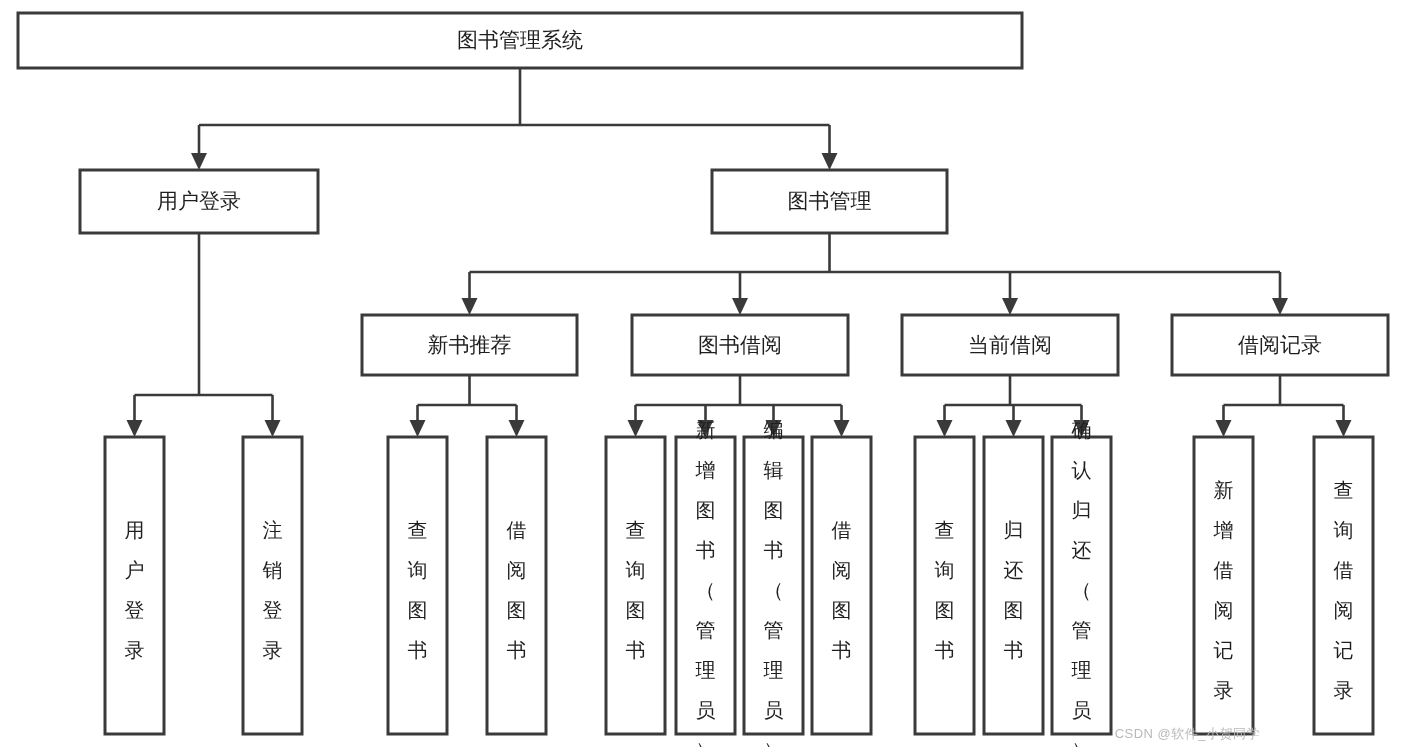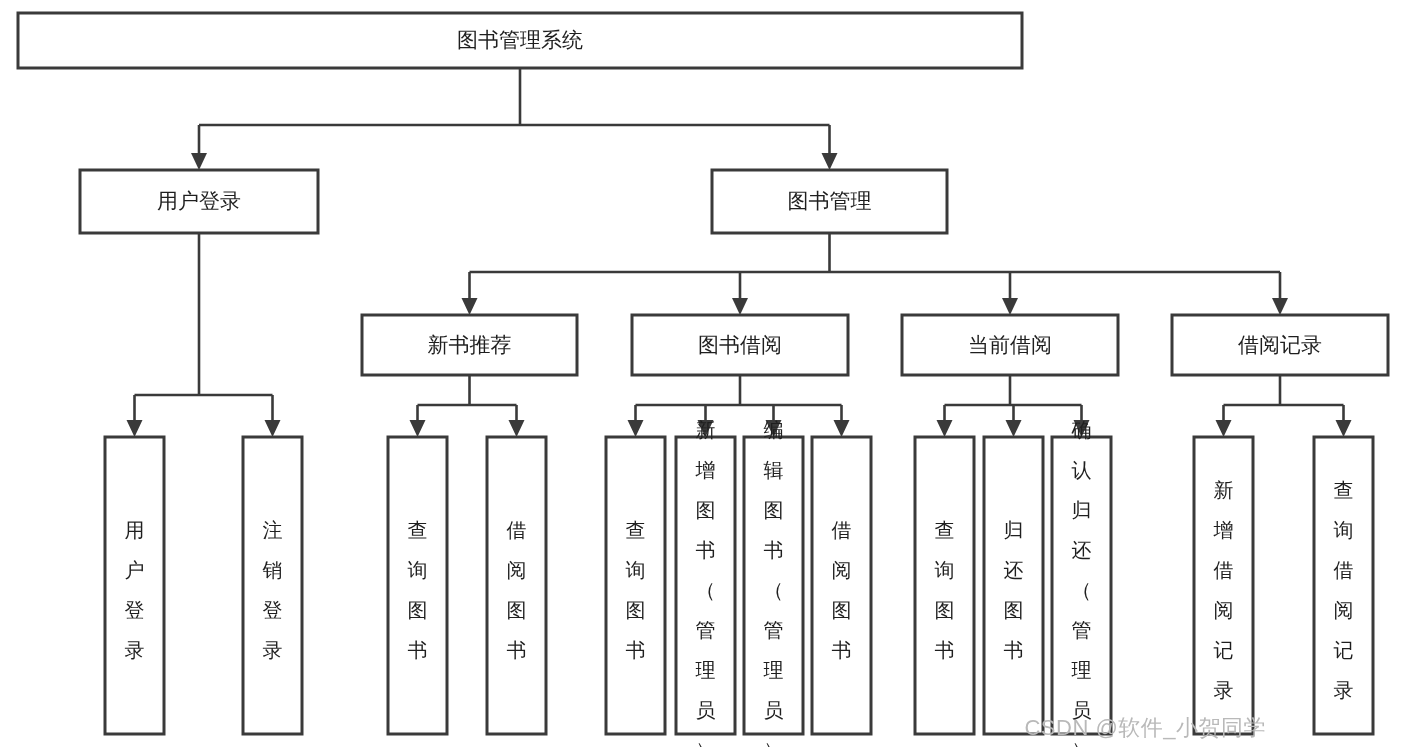--- a/index.html
+++ b/index.html
@@ -50,24 +50,24 @@
     stroke-width: 2.6;
     fill: none;
     stroke-linecap: butt;
   }
   .arrow-head {
     fill: #3a3a3a;
     stroke: none;
   }
   .watermark {
     position: absolute;
-    right: 2px;
+    right: 8px;
     bottom: 4px;
     font-family: "Liberation Sans", sans-serif;
-    font-size: 22px;
+    font-size: 13px;
     color: #b9b9b9;
     white-space: nowrap;
     letter-spacing: 0.5px;
     pointer-events: none;
   }
 </style>
 </head>
 <body>
 
 <div id="diagram-root">

